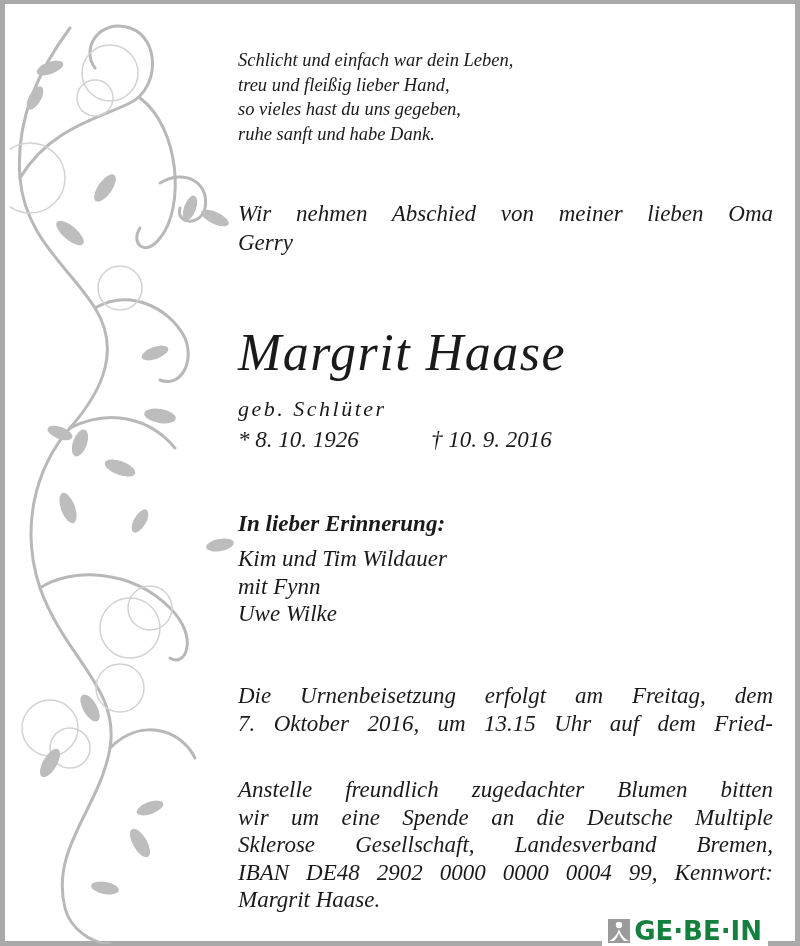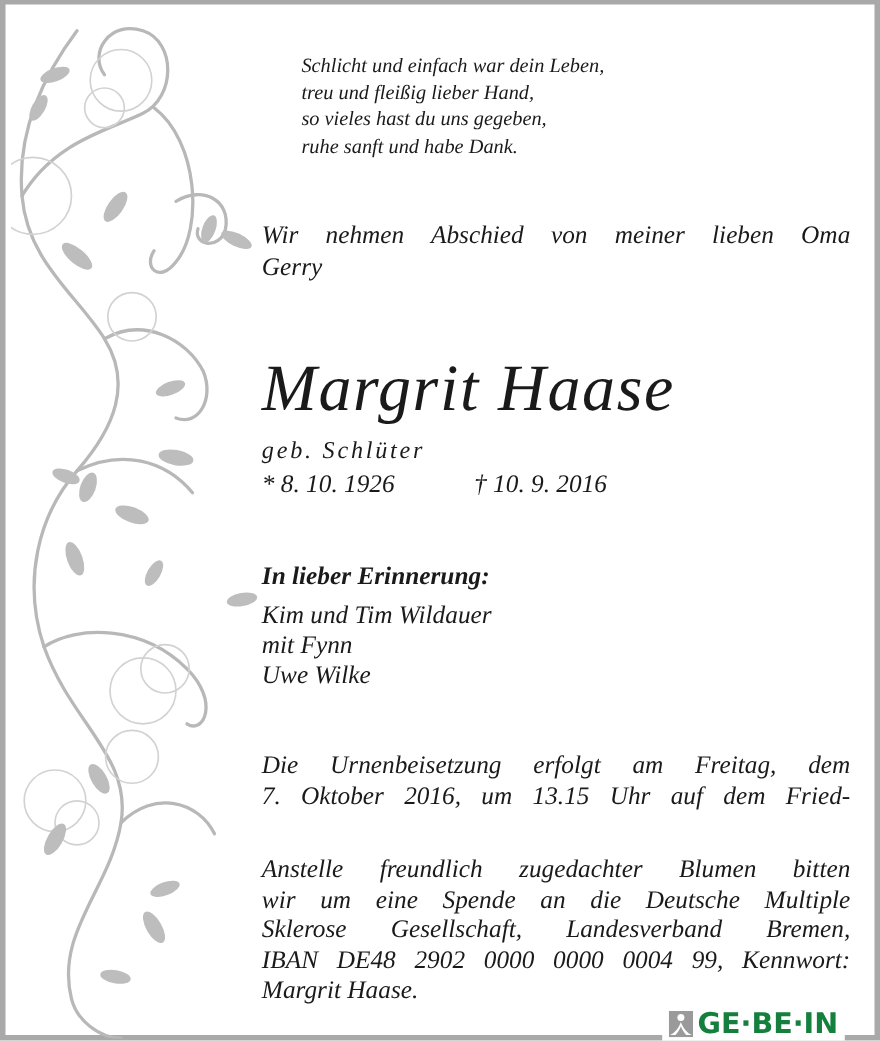--- a/index.html
+++ b/index.html
@@ -12,23 +12,23 @@
       border-right: 5px solid #a9a9a9;
       border-bottom: 5px solid #a9a9a9;
       background: #ffffff;
     }
     .ornament { position: absolute; left: 5px; top: 4px; width: 240px; height: 936px; }
     .content {
       position: absolute; left: 233px; top: 0; width: 535px;
       font-family: "Liberation Serif", "DejaVu Serif", serif;
       font-style: italic; color: #1a1a1a;
     }
-    .poem { position: absolute; top: 44px; left: 0; font-size: 18.5px; line-height: 24.5px; white-space: nowrap; margin-left: 36px; }
+    .poem { position: absolute; top: 44px; left: 0; font-size: 18.5px; line-height: 24.5px; white-space: nowrap; }
     .farewell { position: absolute; top: 195px; left: 0; width: 535px; font-size: 23px; line-height: 29px; text-align: justify; text-align-last: left; word-spacing: 4px; }
-    .name { position: absolute; top: 314px; left: 0; font-size: 60px; line-height: 70px; letter-spacing: 1.5px; white-space: nowrap; }
+    .name { position: absolute; top: 314px; left: 0; font-size: 52px; line-height: 70px; letter-spacing: 1.5px; white-space: nowrap; }
     .birthname { position: absolute; top: 391px; left: 0; font-size: 22px; line-height: 28px; letter-spacing: 2.5px; white-space: nowrap; }
     .dates { position: absolute; top: 421px; left: 0; font-size: 23px; line-height: 30px; white-space: nowrap; }
     .dates .death { position: absolute; left: 193px; top: 0; }
     .memory-head { position: absolute; top: 505px; left: 0; font-size: 23px; line-height: 29px; white-space: nowrap; font-weight: bold; }
     .mourners { position: absolute; top: 541px; left: 0; font-size: 23px; line-height: 27.5px; white-space: nowrap; }
     .burial { position: absolute; top: 678px; left: 0; width: 535px; font-size: 23px; line-height: 27.5px; text-align: justify; text-align-last: left; }
     .donation { position: absolute; top: 772px; left: 0; width: 535px; font-size: 23px; line-height: 27.5px; text-align: justify; text-align-last: left; }
     .line { display: block; }
     .just { display: block; text-align: justify; text-align-last: justify; }
     .logo-wrap {

